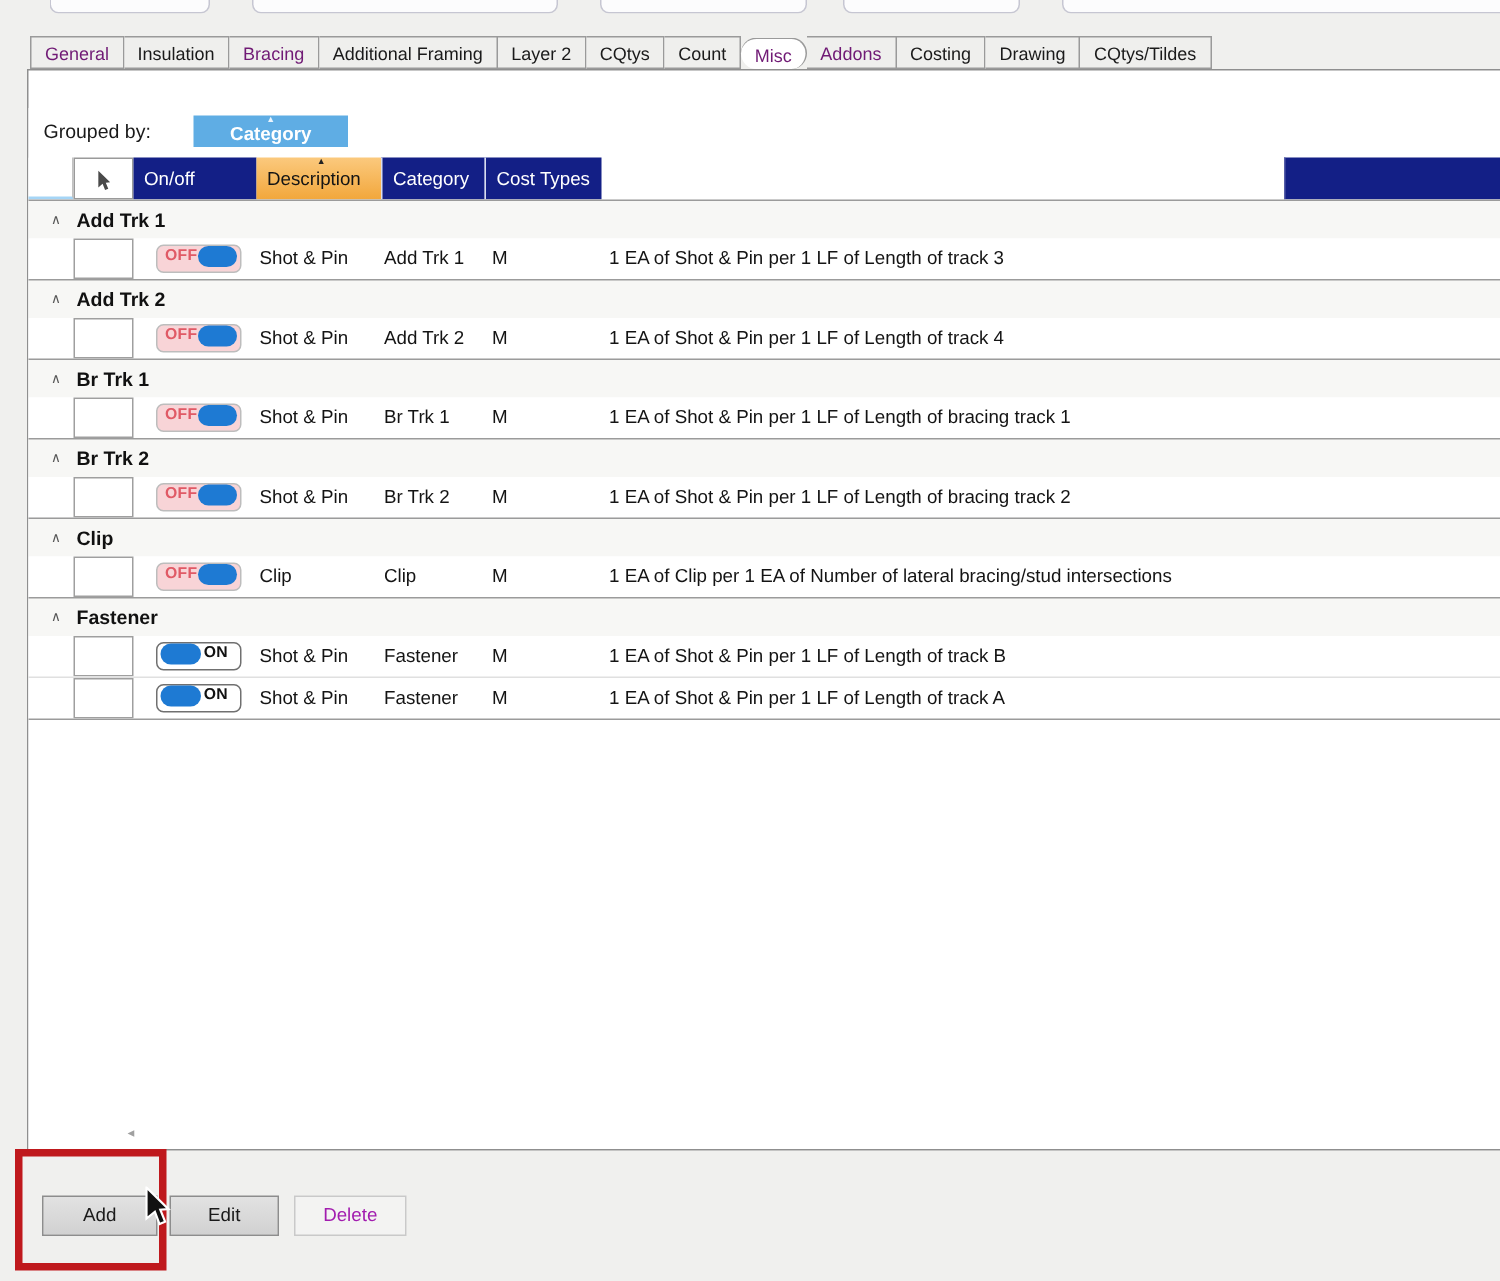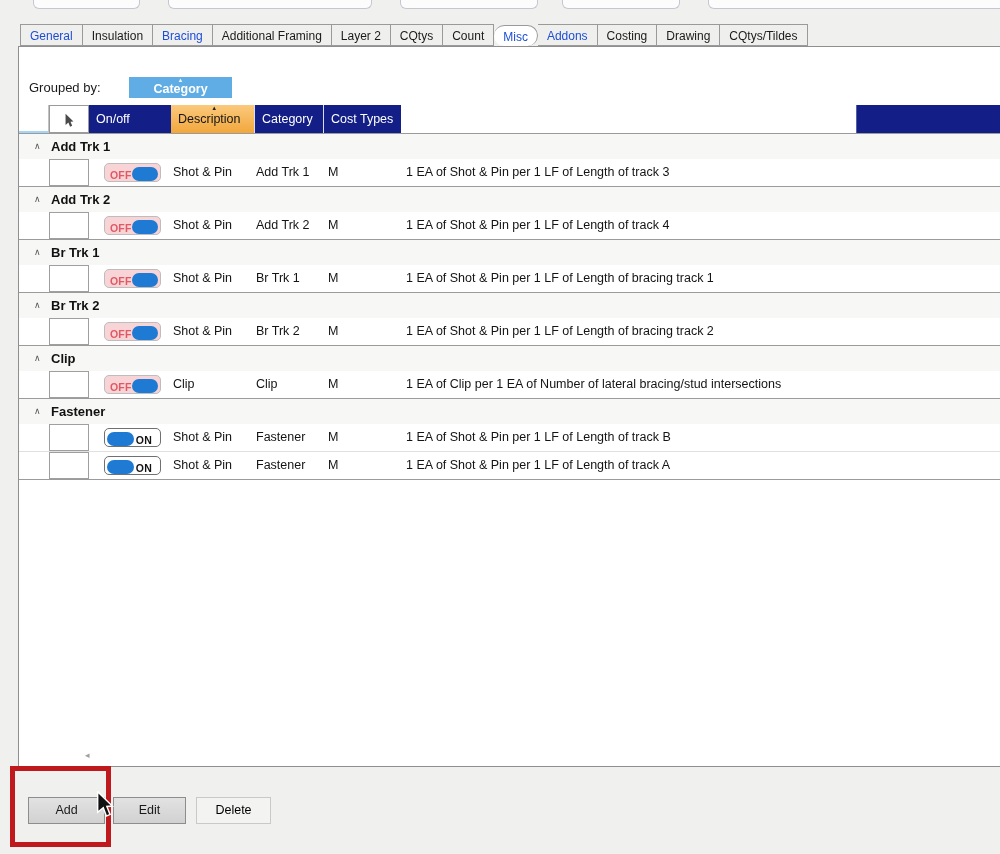--- a/index.html
+++ b/index.html
@@ -10,21 +10,21 @@
   .tbpart{position:absolute;top:0;height:9px;background:#fcfcfd;border:1px solid #c6c6d2;border-top:none;
           border-radius:0 0 6px 6px;box-sizing:border-box;}
   .tb1{left:33px;width:107px}.tb2{left:168px;width:204px}.tb3{left:400px;width:138px}
   .tb4{left:562px;width:118px}.tb5{left:708px;width:310px}
 
   
   .tabbar{position:absolute;left:20px;top:24px;display:flex;align-items:flex-end;z-index:3;}
   .tab{height:22px;line-height:22px;padding:0 9px;font-size:12px;background:#efefed;
        border:1px solid #9a9a9a;border-left:none;box-sizing:border-box;color:#1a1a1a;cursor:default;}
   .tab:first-child{border-left:1px solid #9a9a9a;}
-  .tab.hl{color:#1d4ed8;}
+  .tab.hl{color:#701a75;}
   .tab.active{background:#fff;height:21px;line-height:23px;margin-top:-2px;border-bottom:none;position:relative;z-index:4;border-radius:11px;}
 
   
   .panel{position:absolute;left:18px;top:46px;width:982px;height:721px;background:#fff;
          border:1px solid #8f8f8f;border-right:none;box-sizing:border-box;z-index:1;}
   .title-bar{position:absolute;left:0;right:0;top:0;height:25px;line-height:25px;
              background:linear-gradient(#e1e1e1,#c9c9c9);border-bottom:1px solid #bdbdbd;
              font-size:15px;padding-left:9px;color:#1b1b1b;box-sizing:border-box;}
   .grouped-row{position:absolute;left:0;right:0;top:25px;height:33px;background:#fff;}
   .grouped-label{position:absolute;left:10px;top:0;line-height:31px;font-size:13px;}
@@ -58,37 +58,37 @@
   #rows .data-row:last-child{border-bottom:1px solid #9b9b9b;}
   .sel-cell{position:absolute;left:30px;top:0;bottom:0;width:40px;background:#fff;border:1px solid #9f9f9f;box-sizing:border-box;}
   .cell{position:absolute;top:0;line-height:27px;font-size:12.5px;color:#141414;white-space:nowrap;overflow:hidden;}
   .c-desc{left:154px;width:82px;}
   .c-cat{left:237px;width:68px;}
   .c-cost{left:309px;width:70px;}
   .c-sum{left:387px;right:4px;}
 
   
   .toggle{position:absolute;left:85px;top:4px;width:57px;height:19px;border-radius:5px;display:flex;
-          align-items:flex-end;justify-content:space-between;box-sizing:border-box;}
+          align-items:flex-start;justify-content:space-between;box-sizing:border-box;}
   .toggle .knob{width:27px;height:14px;background:#1e7ad3;border-radius:7px;}
   .toggle .tlab{font-size:10.5px;font-weight:bold;letter-spacing:.2px;}
   .toggle.off{background:#f8d4d7;border:1px solid #bdbdbd;padding:0 2px 0 5px;}
   .toggle.off .tlab{color:#e05a66;}
   .toggle.on{background:#fff;border:1px solid #707070;padding:0 8px 0 2px;}
   .toggle.on .tlab{color:#111;}
 
   .hscroll-arrow{position:absolute;left:66px;bottom:6px;font-size:9px;color:#a0a0a0;line-height:9px;}
 
   
   .btn{position:absolute;top:797px;height:27px;background:linear-gradient(#e2e2e2,#d1d1d1);
        border:1px solid #8d8d8d;box-sizing:border-box;font-size:12.5px;color:#1a1a1a;
        text-align:center;line-height:25px;z-index:2;}
   #btn-add{left:28px;width:77px;}
   #btn-edit{left:113px;width:73px;}
-  #btn-delete{left:196px;width:75px;background:#f3f3f2;border-color:#c9c9c9;color:#000000;}
+  #btn-delete{left:196px;width:75px;background:#f3f3f2;border-color:#c9c9c9;color:#a21caf;}
 
   
   .annotation-rect{position:absolute;left:10px;top:766px;width:101px;height:81px;
                    border:5px solid #bf191d;box-sizing:border-box;z-index:10;background:transparent;}
   .mouse-cursor{position:absolute;left:92px;top:791px;z-index:11;}
 </style>
 </head>
 <body>
 
 <div class="page">

